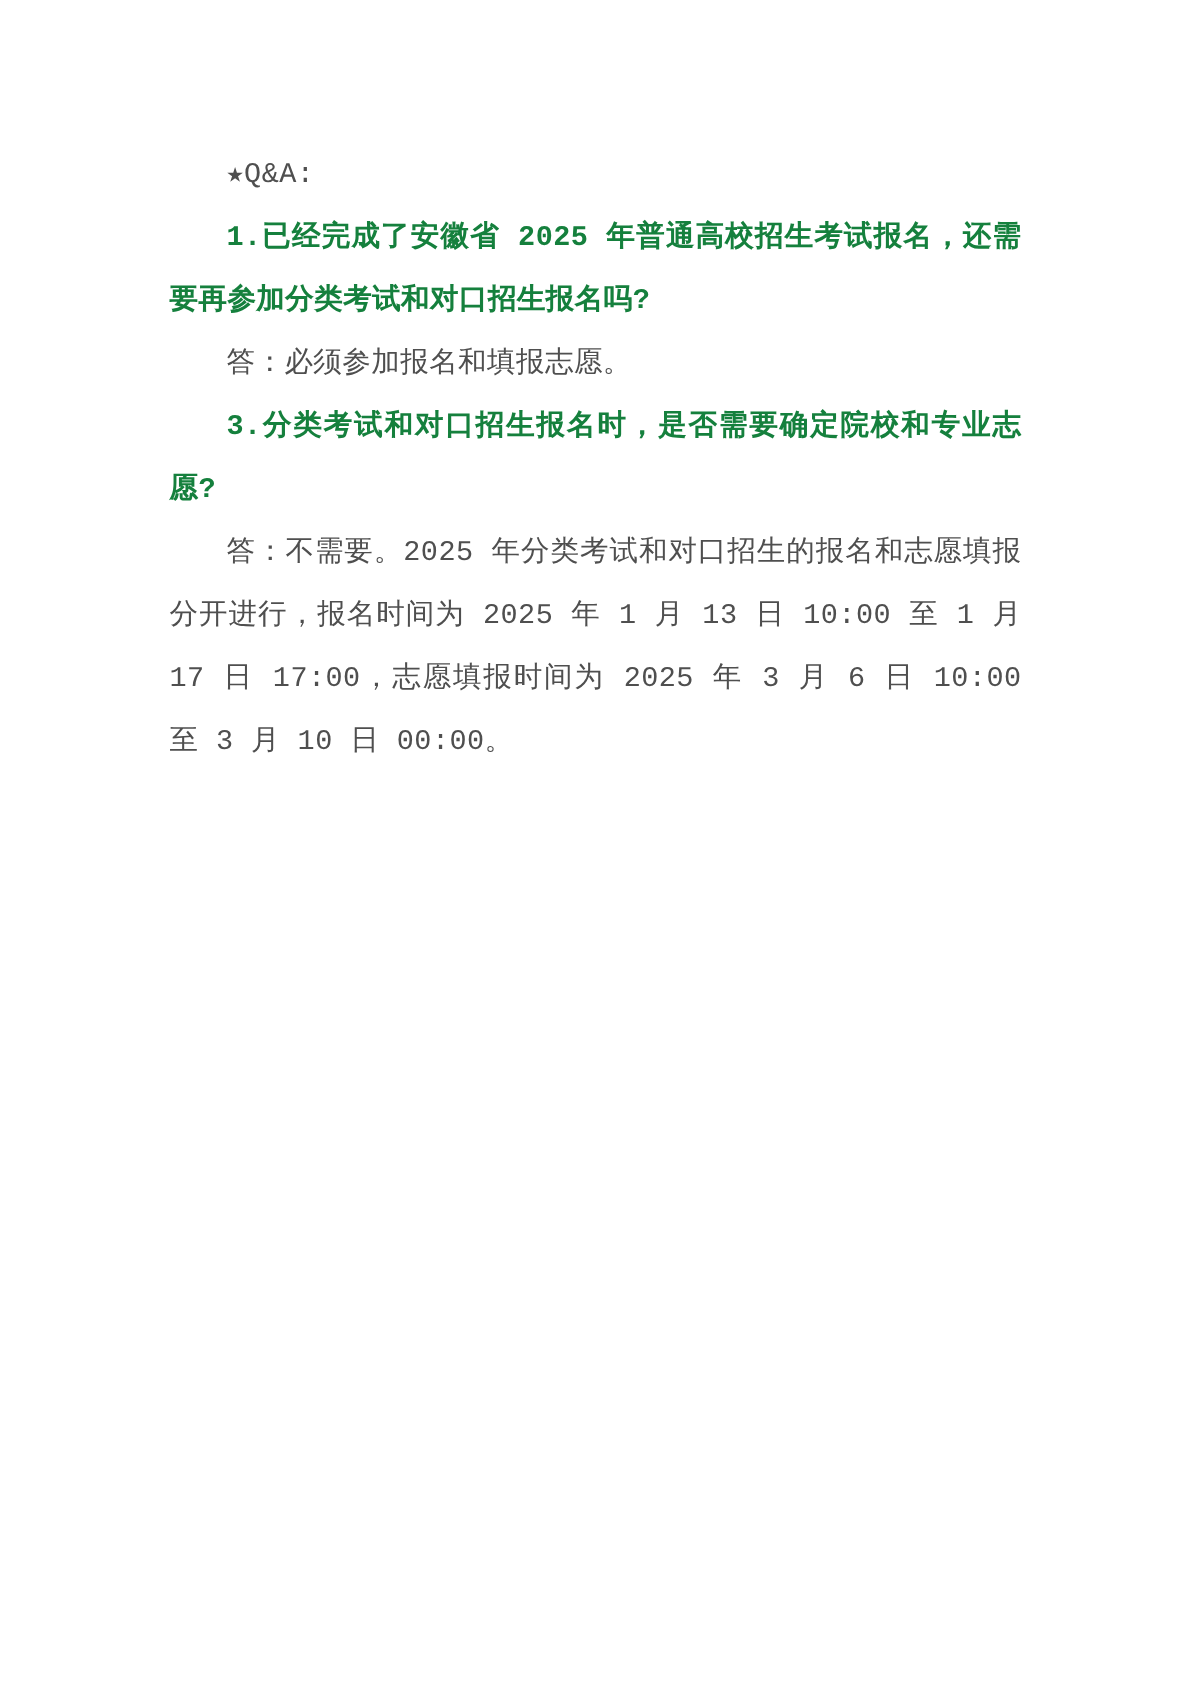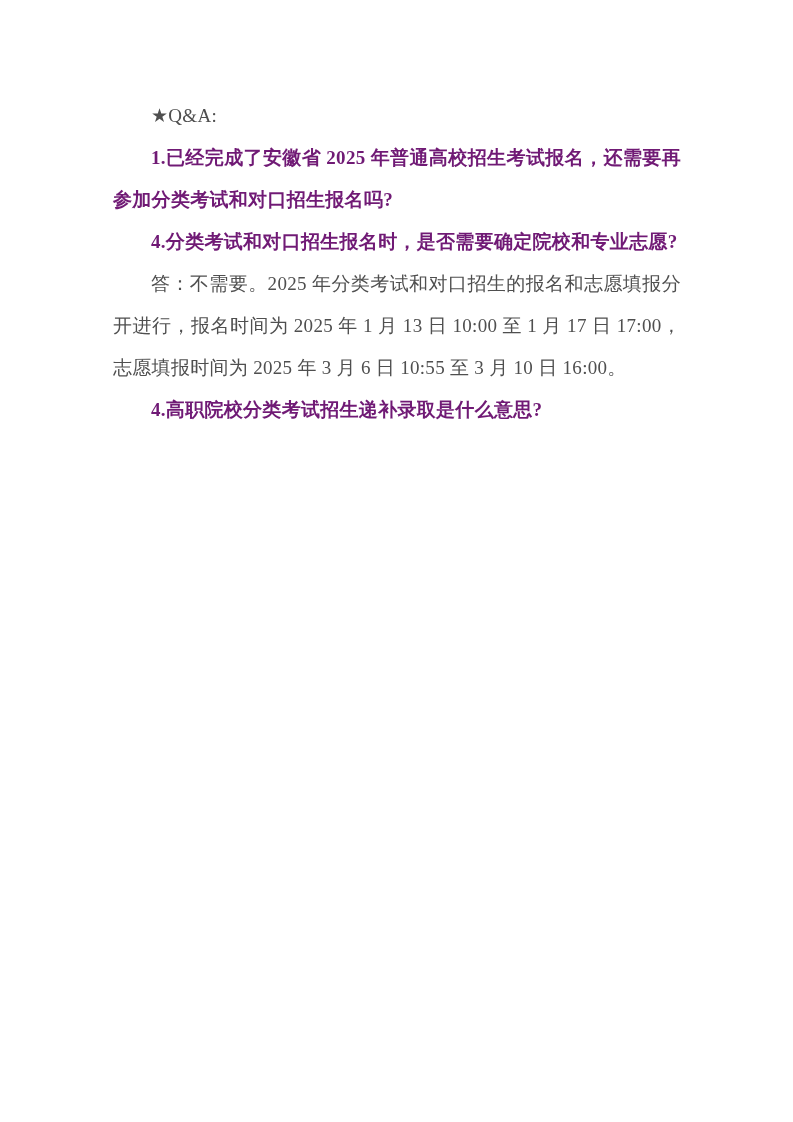--- a/index.html
+++ b/index.html
@@ -6,21 +6,21 @@
     margin: 0;
     padding: 0;
     background: #ffffff;
   }
   .page {
     position: relative;
     width: 793px;
     height: 1122px;
     background: #ffffff;
     overflow: hidden;
-    font-family: Liberation Serif, serif;
+    font-family: Liberation Mono, monospace;
   }
   .doc-body {
     position: absolute;
     left: 113px;
     top: 95px;
     width: 568px;
     color: #4f4f4f;
     font-size: 19px;
     line-height: 42px;
     text-align: justify;
@@ -31,36 +31,36 @@
     padding: 0;
     text-indent: 2em;
     letter-spacing: 0.3px;
     word-break: break-word;
   }
   .qa-label {
     font-weight: 400;
   }
   .question {
     font-weight: 700;
-    color: #701a75;
+    color: #15803d;
   }
   .answer {
     font-weight: 400;
   }
 </style>
 </head>
 <body>
 
 <div class="page">
   <div class="doc-body">
 
     <p class="qa-label">★Q&amp;A:</p>
 
     <p class="question">1.已经完成了安徽省 2025 年普通高校招生考试报名，还需要再参加分类考试和对口招生报名吗?</p>
 
+    <p class="answer">答：必须参加报名和填报志愿。</p>
 
-    <p class="question">4.分类考试和对口招生报名时，是否需要确定院校和专业志愿?</p>
-    <p class="answer">答：不需要。2025 年分类考试和对口招生的报名和志愿填报分开进行，报名时间为 2025 年 1 月 13 日 10:00 至 1 月 17 日 17:00，志愿填报时间为 2025 年 3 月 6 日 10:55 至 3 月 10 日 16:00。</p>
+    <p class="question">3.分类考试和对口招生报名时，是否需要确定院校和专业志愿?</p>
+    <p class="answer">答：不需要。2025 年分类考试和对口招生的报名和志愿填报分开进行，报名时间为 2025 年 1 月 13 日 10:00 至 1 月 17 日 17:00，志愿填报时间为 2025 年 3 月 6 日 10:00 至 3 月 10 日 00:00。</p>
 
-    <p class="question">4.高职院校分类考试招生递补录取是什么意思?</p>
 
   </div>
 </div>
 
 </body></html>

